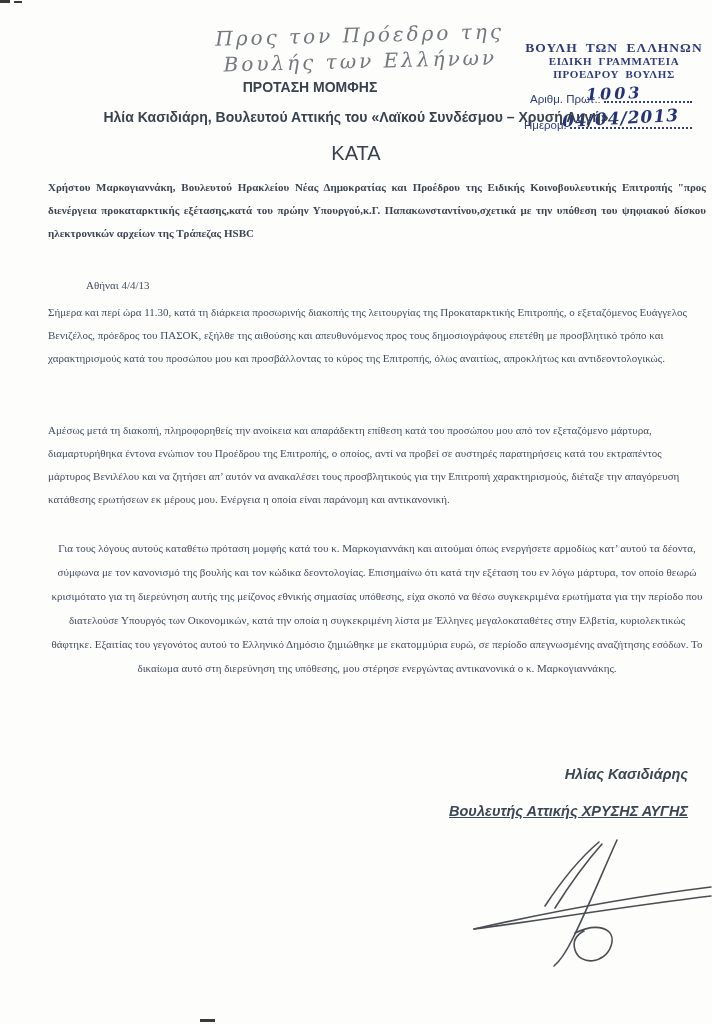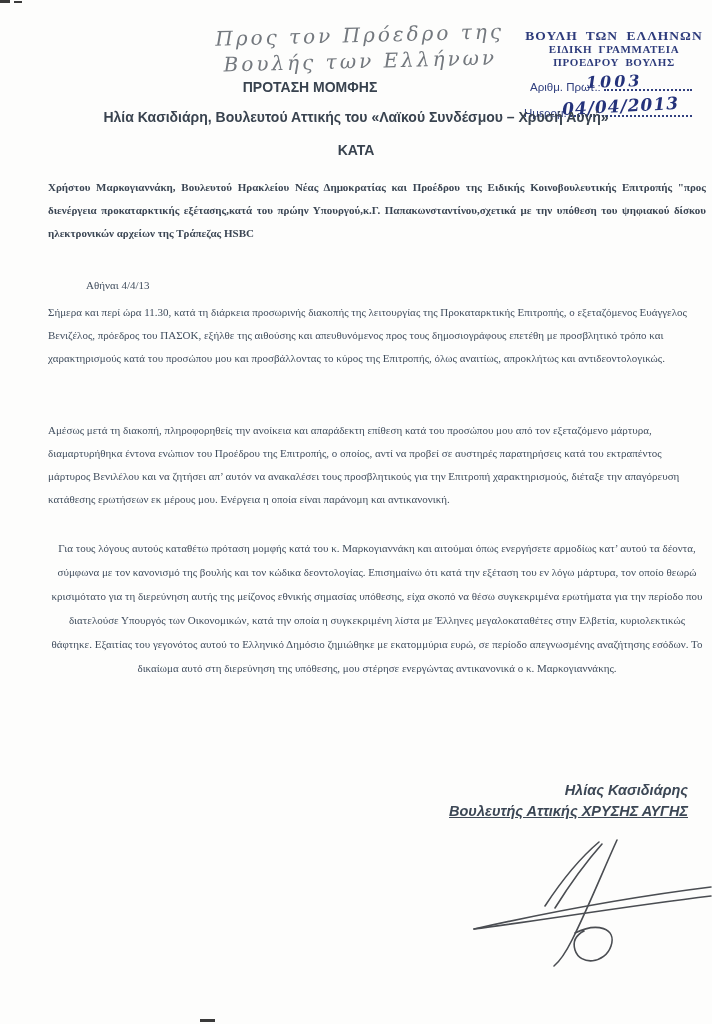--- a/index.html
+++ b/index.html
@@ -19,21 +19,21 @@
     position:absolute;top:22px;left:200px;width:320px;
     text-align:center;
     font-family:"DejaVu Serif",serif;
     font-style:italic;
     color:#73787e;
     font-size:20px;line-height:26px;letter-spacing:3px;
     transform:rotate(-1.5deg);
   }
   
   .stamp{
-    position:absolute;top:28px;right:8px;width:180px;
+    position:absolute;top:40px;right:8px;width:180px;
     text-align:center;
     font-family:"Liberation Serif",serif;
     color:#2e3c7c;
     font-weight:bold;
   }
   .stamp-line1{font-size:13.5px;letter-spacing:1px;word-spacing:4px;line-height:15px;}
   .stamp-line2,.stamp-line3{font-size:11px;letter-spacing:.6px;word-spacing:3px;line-height:13px;}
   .stamp-field{
     position:relative;text-align:left;
     font-family:"Liberation Sans",sans-serif;
@@ -57,38 +57,38 @@
   .doc-title{
     position:absolute;top:79px;left:160px;width:300px;
     text-align:center;font-weight:bold;font-size:14px;color:#39434f;
   }
   .addressee{
     position:absolute;top:109px;left:10px;width:692px;
     text-align:center;font-weight:bold;font-size:14px;color:#39434f;
   }
   .kata{
     position:absolute;top:142px;left:0;width:712px;
-    text-align:center;font-weight:bold;font-size:14px;color:#39434f;
+    text-align:center;font-weight:normal;font-size:20px;color:#39434f;
   }
   
   .para{
     position:absolute;left:48px;width:658px;
     font-size:11px;line-height:23px;color:#414e5e;font-family:Liberation Serif, serif;
   }
   .p-respondent{top:176px;font-weight:bold;text-align:justify;color:#3b4654;}
   .p-dateline{top:274px;margin-left:38px;}
   .p-body1{top:301px;line-height:22.8px;}
   .p-body2{top:419px;line-height:23px;}
   .p-body3{top:536px;line-height:24px;text-align:center;}
   
   .sig-name,.sig-role{
     position:absolute;right:24px;text-align:right;
     font-style:italic;font-weight:bold;font-size:14.5px;color:#3c4755;
   }
-  .sig-name{top:782px;}
+  .sig-name{top:766px;}
   .sig-role{top:803px;text-decoration:underline;}
   .sig-svg{position:absolute;left:412px;top:828px;}
 </style>
 </head>
 <body>
 
 <div class="page">
 
   <div class="scan-dash" style="left:0;top:0;width:10px;height:3px;"></div>
   <div class="scan-dash" style="left:14px;top:1px;width:8px;height:2px;"></div>

